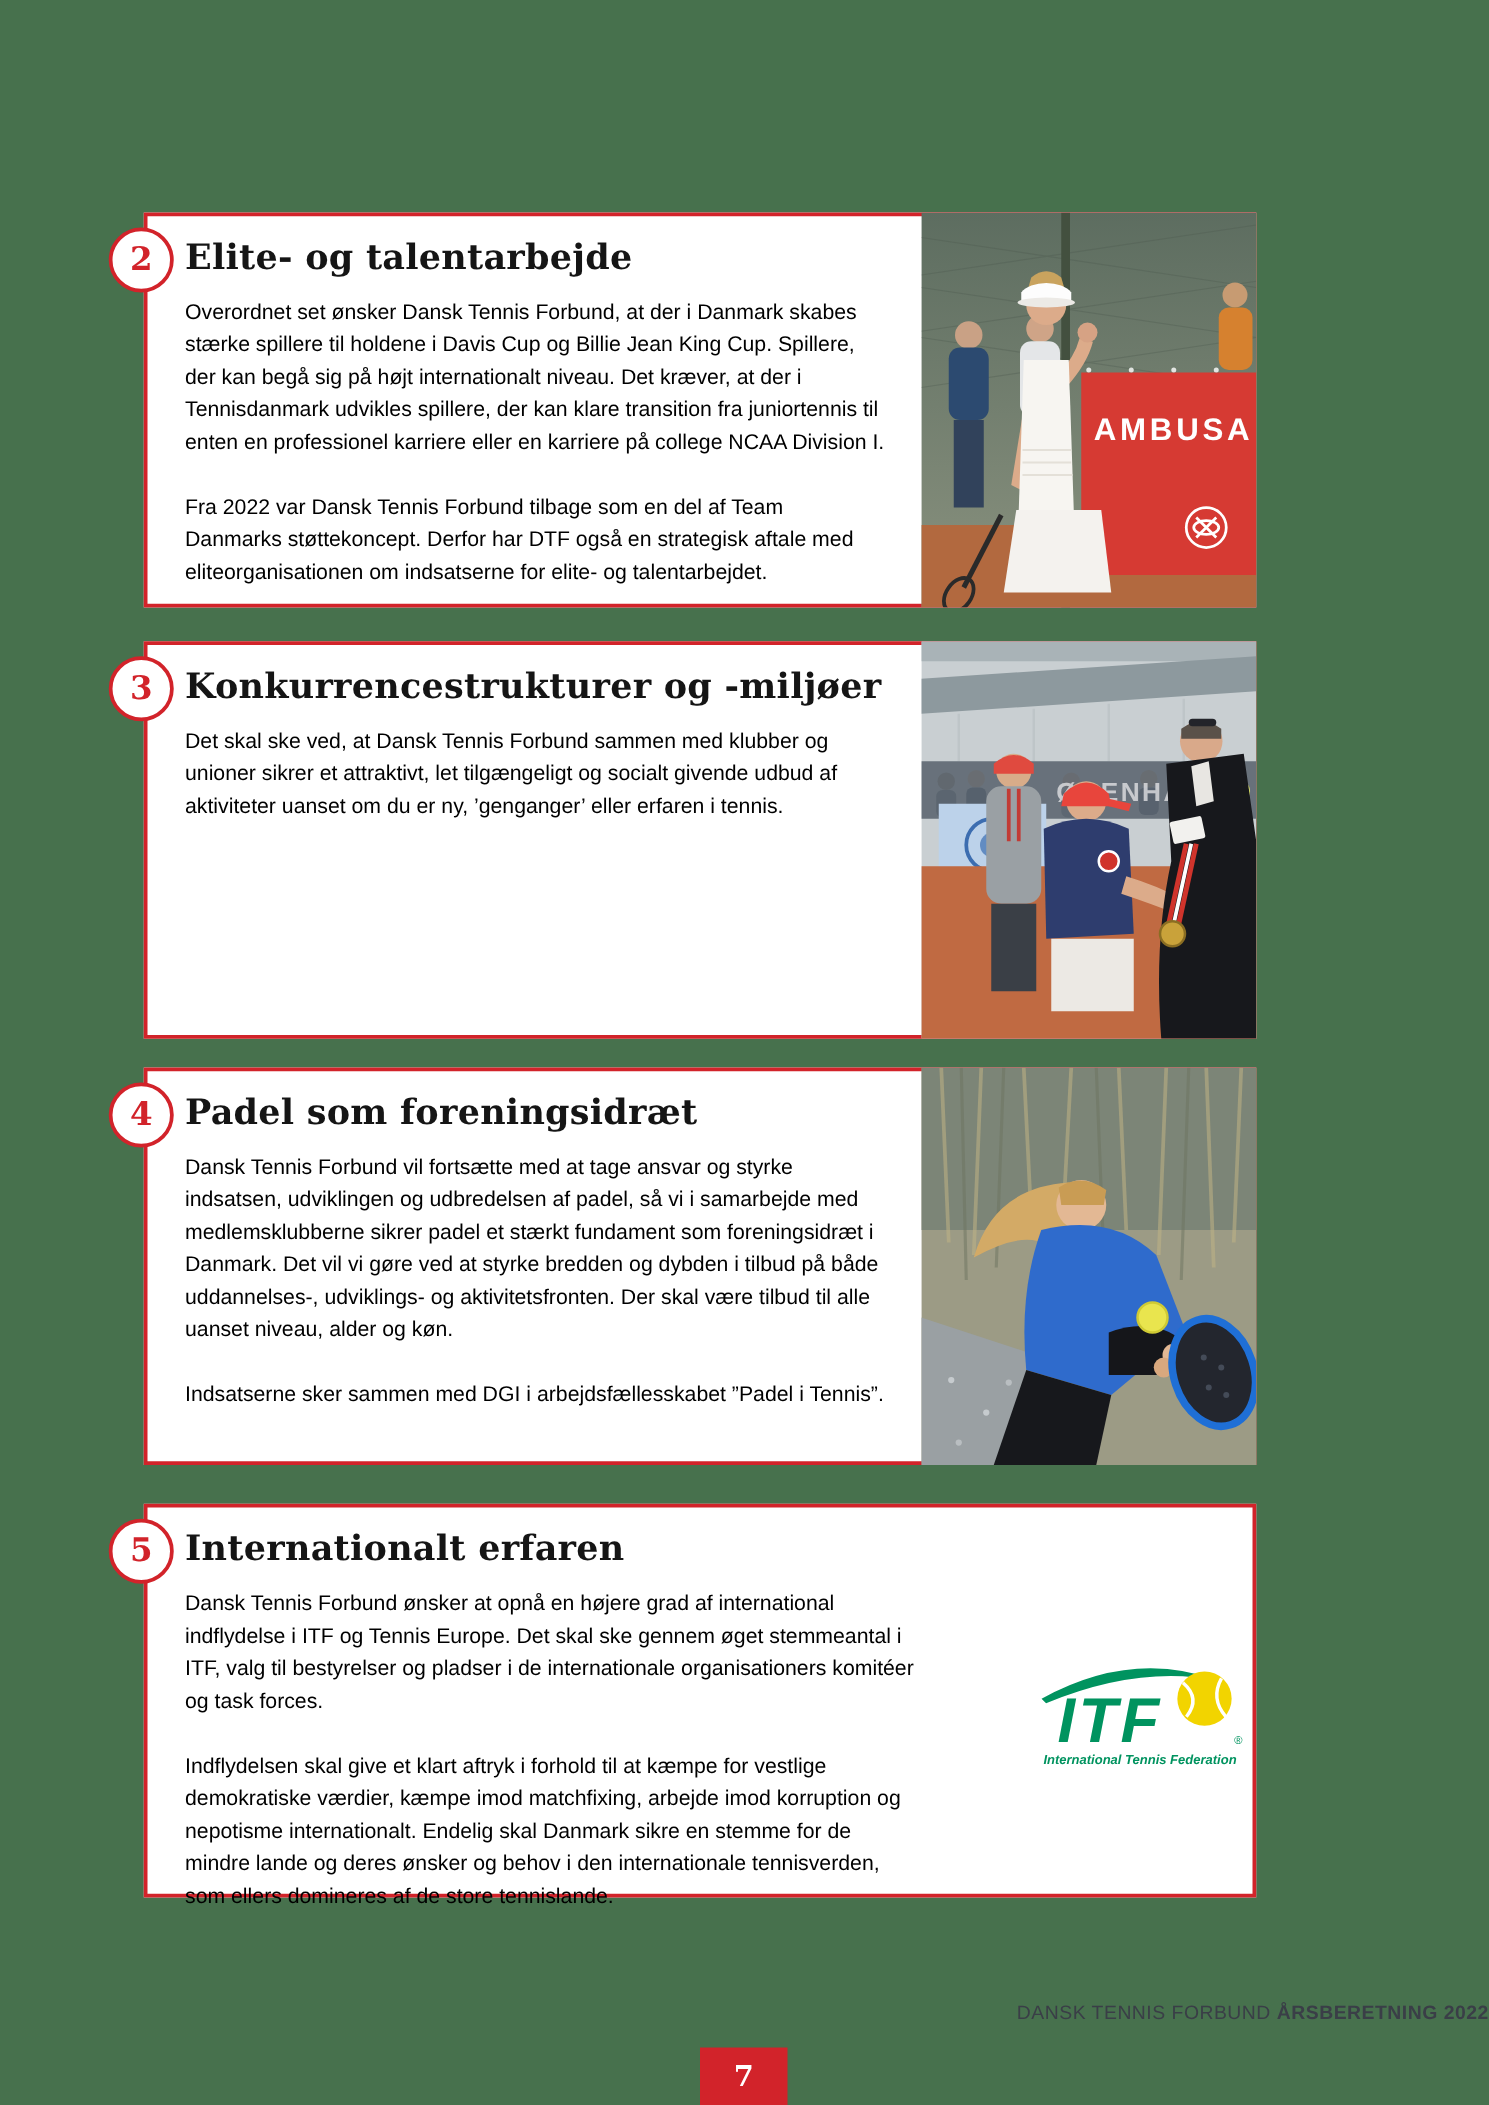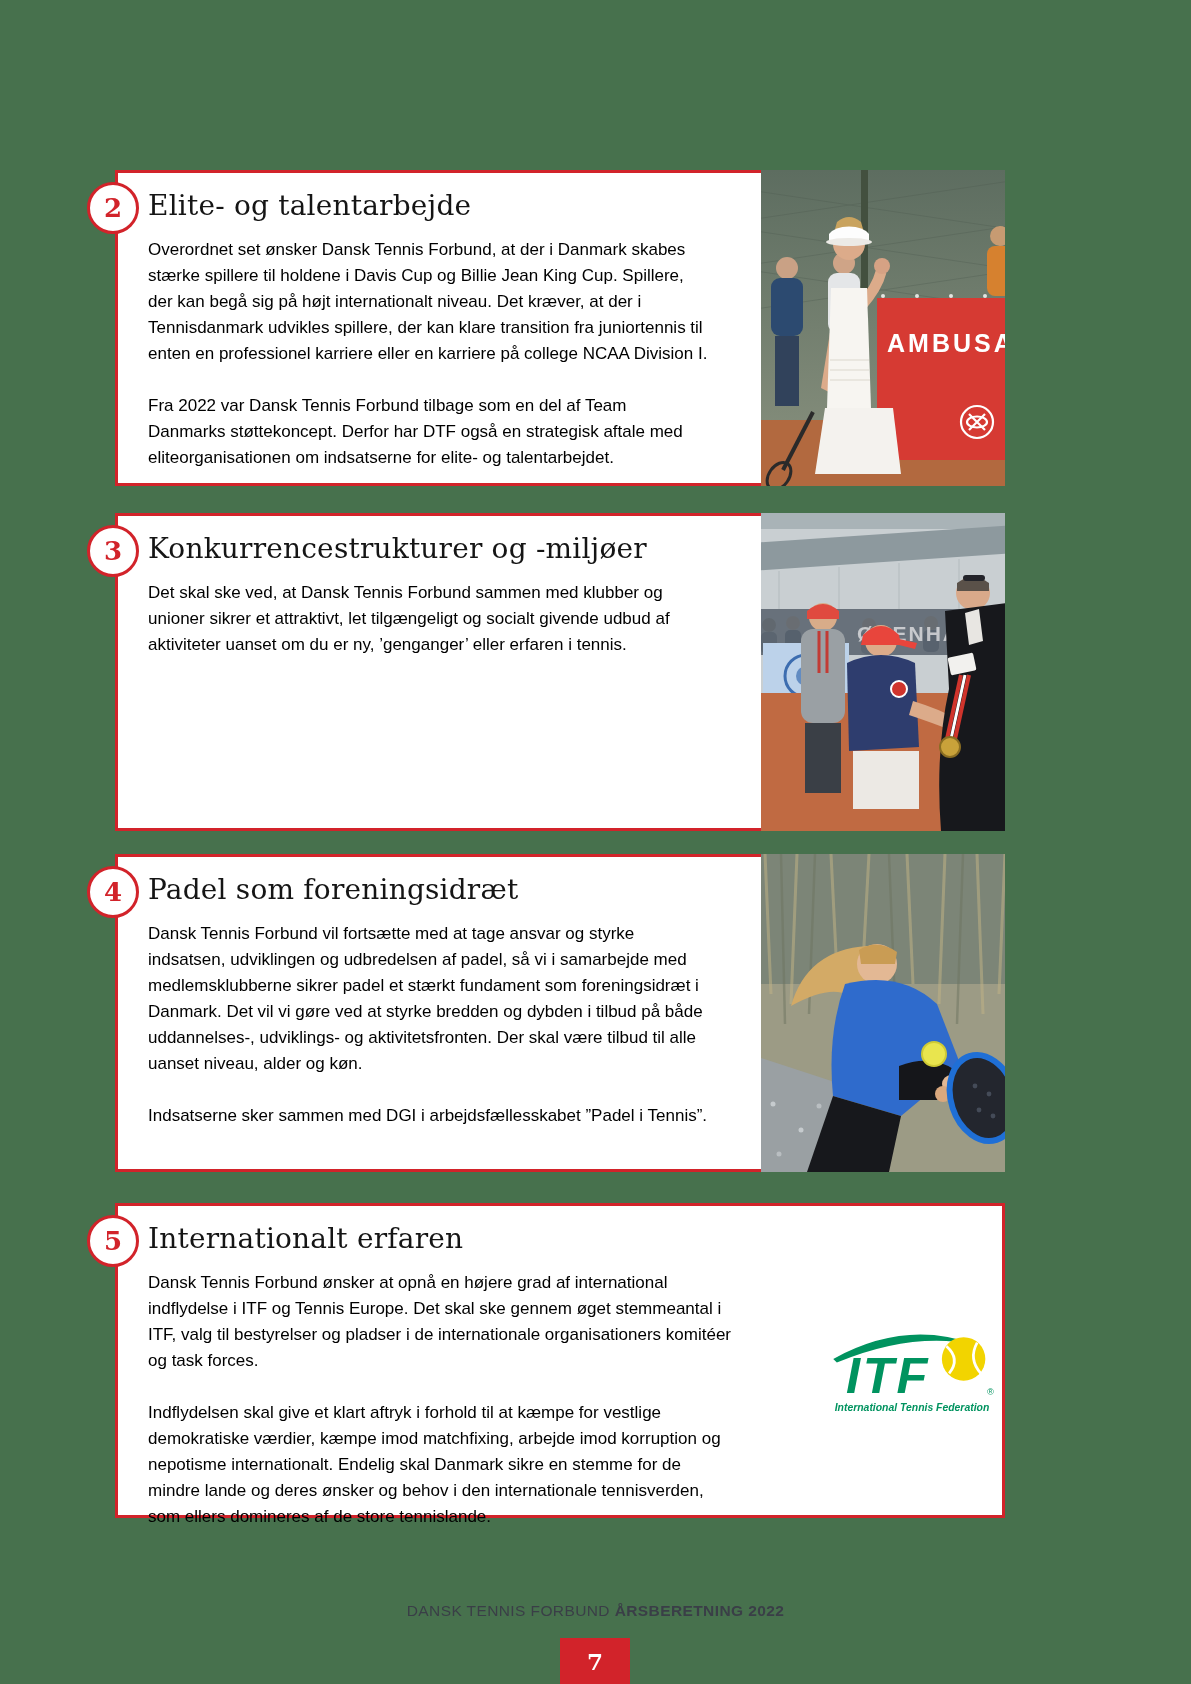--- a/index.html
+++ b/index.html
@@ -17,38 +17,38 @@
   #card-padel{top:854px;height:318px;}
   #card-international{top:1203px;height:315px;}
   .num-circle{
     position:absolute;left:-31px;top:9px;width:46px;height:46px;border-radius:50%;
     background:#fff;border:3px solid #d2232a;display:flex;align-items:center;justify-content:center;
     font-family:"DejaVu Serif", serif;font-weight:bold;font-size:26px;color:#d2232a;z-index:5;
   }
   .card-content{position:absolute;left:30px;top:16px;width:560px;}
   .card-content.wide{width:586px;}
   .card h2{
-    margin:0 0 15px 0;font-family:"DejaVu Serif", serif;font-weight:normal;
+    margin:0 0 15px 0;font-family:"DejaVu Serif", serif;font-weight:bold;
     font-size:28px;color:#151515;letter-spacing:0.2px;
   }
   .card p{
     margin:0 0 26px 0;font-size:17px;line-height:26px;color:#000000;
   }
   .card p:last-child{margin-bottom:0;}
   .photo{
-    position:absolute;top:-3px;right:-3px;width:244px;height:calc(100% + 6px);
+    position:absolute;top:-3px;right:-3px;width:268px;height:calc(100% + 6px);
     margin:0;overflow:hidden;
   }
   .photo svg{display:block;width:100%;height:100%;}
   .itf-logo{
     position:absolute;right:4px;top:112px;width:172px;height:100px;margin:0;font-style:italic;
   }
   .itf-logo svg{display:block;width:100%;height:100%;}
   .footer-line{
-    position:absolute;top:1602px;left:0;width:100%;text-align:center;
+    position:absolute;top:1602px;left:0;width:100%;text-align:right;
     color:#3a3e47;font-size:15.5px;letter-spacing:0.4px;
   }
   .footer-line .brand{font-weight:normal;}
   .footer-line .report{font-weight:bold;}
   .page-badge{
     position:absolute;left:560px;top:1638px;width:70px;height:46px;background:#d2232a;
     color:#ffffff;display:flex;align-items:center;justify-content:center;
     font-family:"DejaVu Serif", serif;font-weight:bold;font-size:23px;
   }
 </style>

